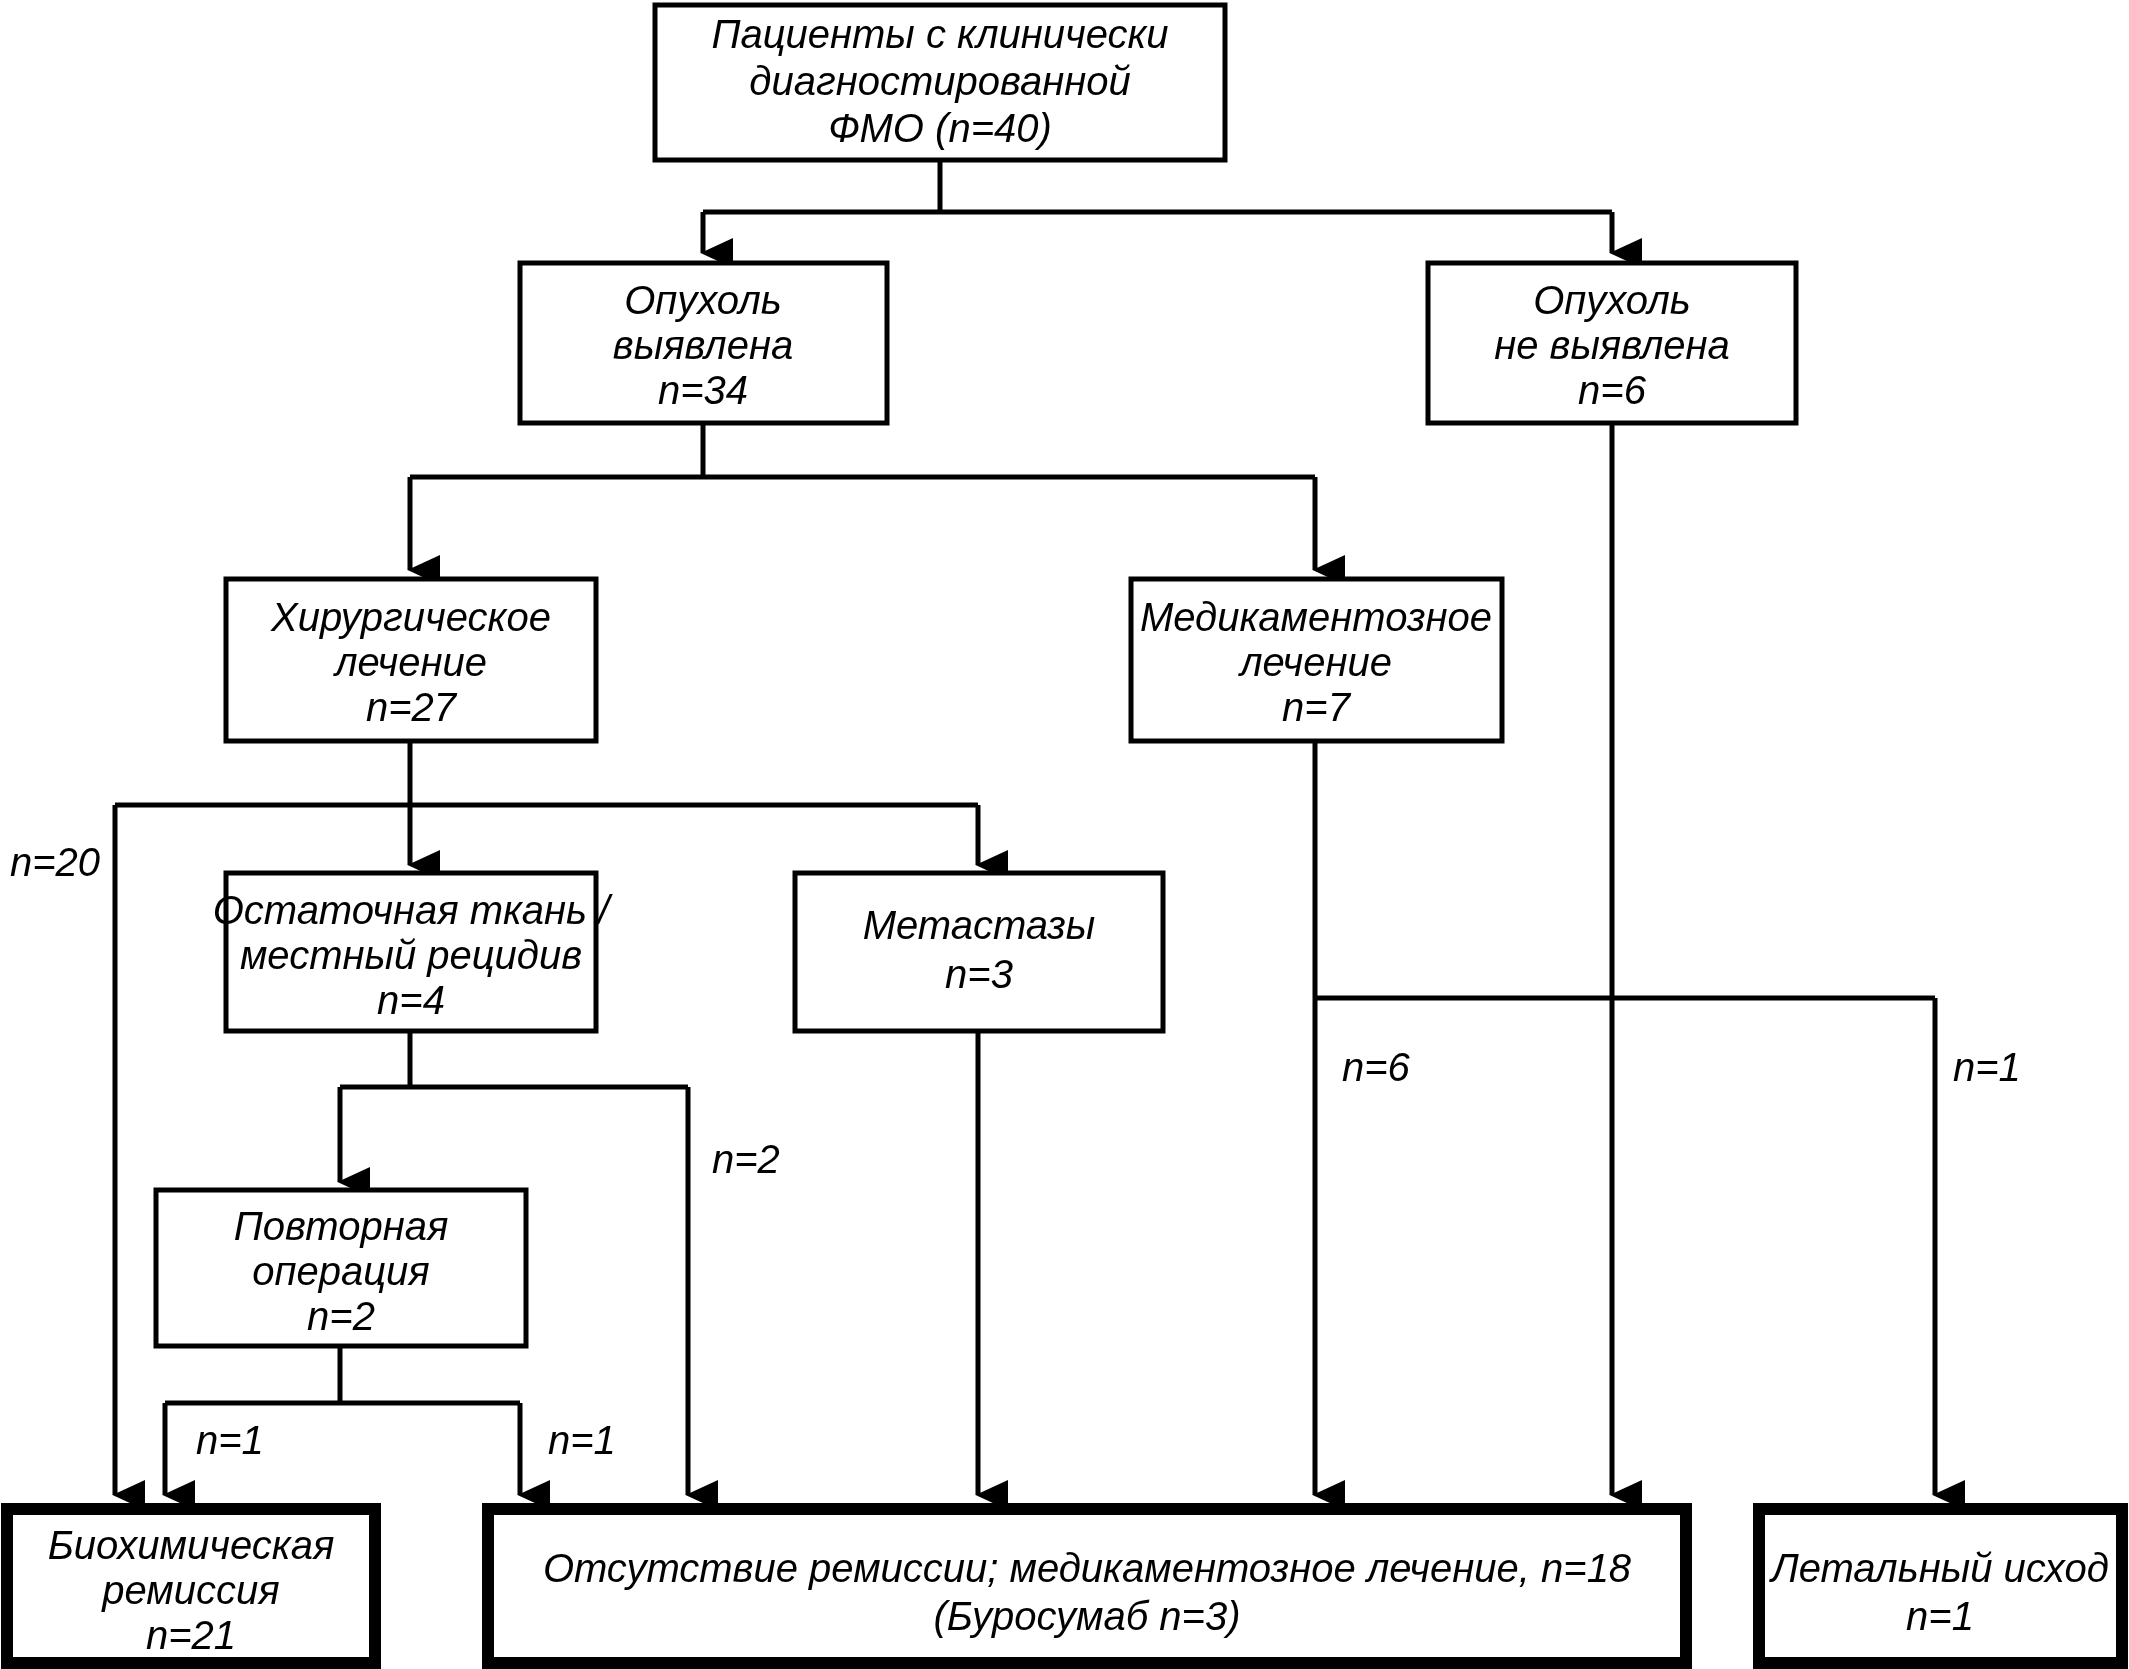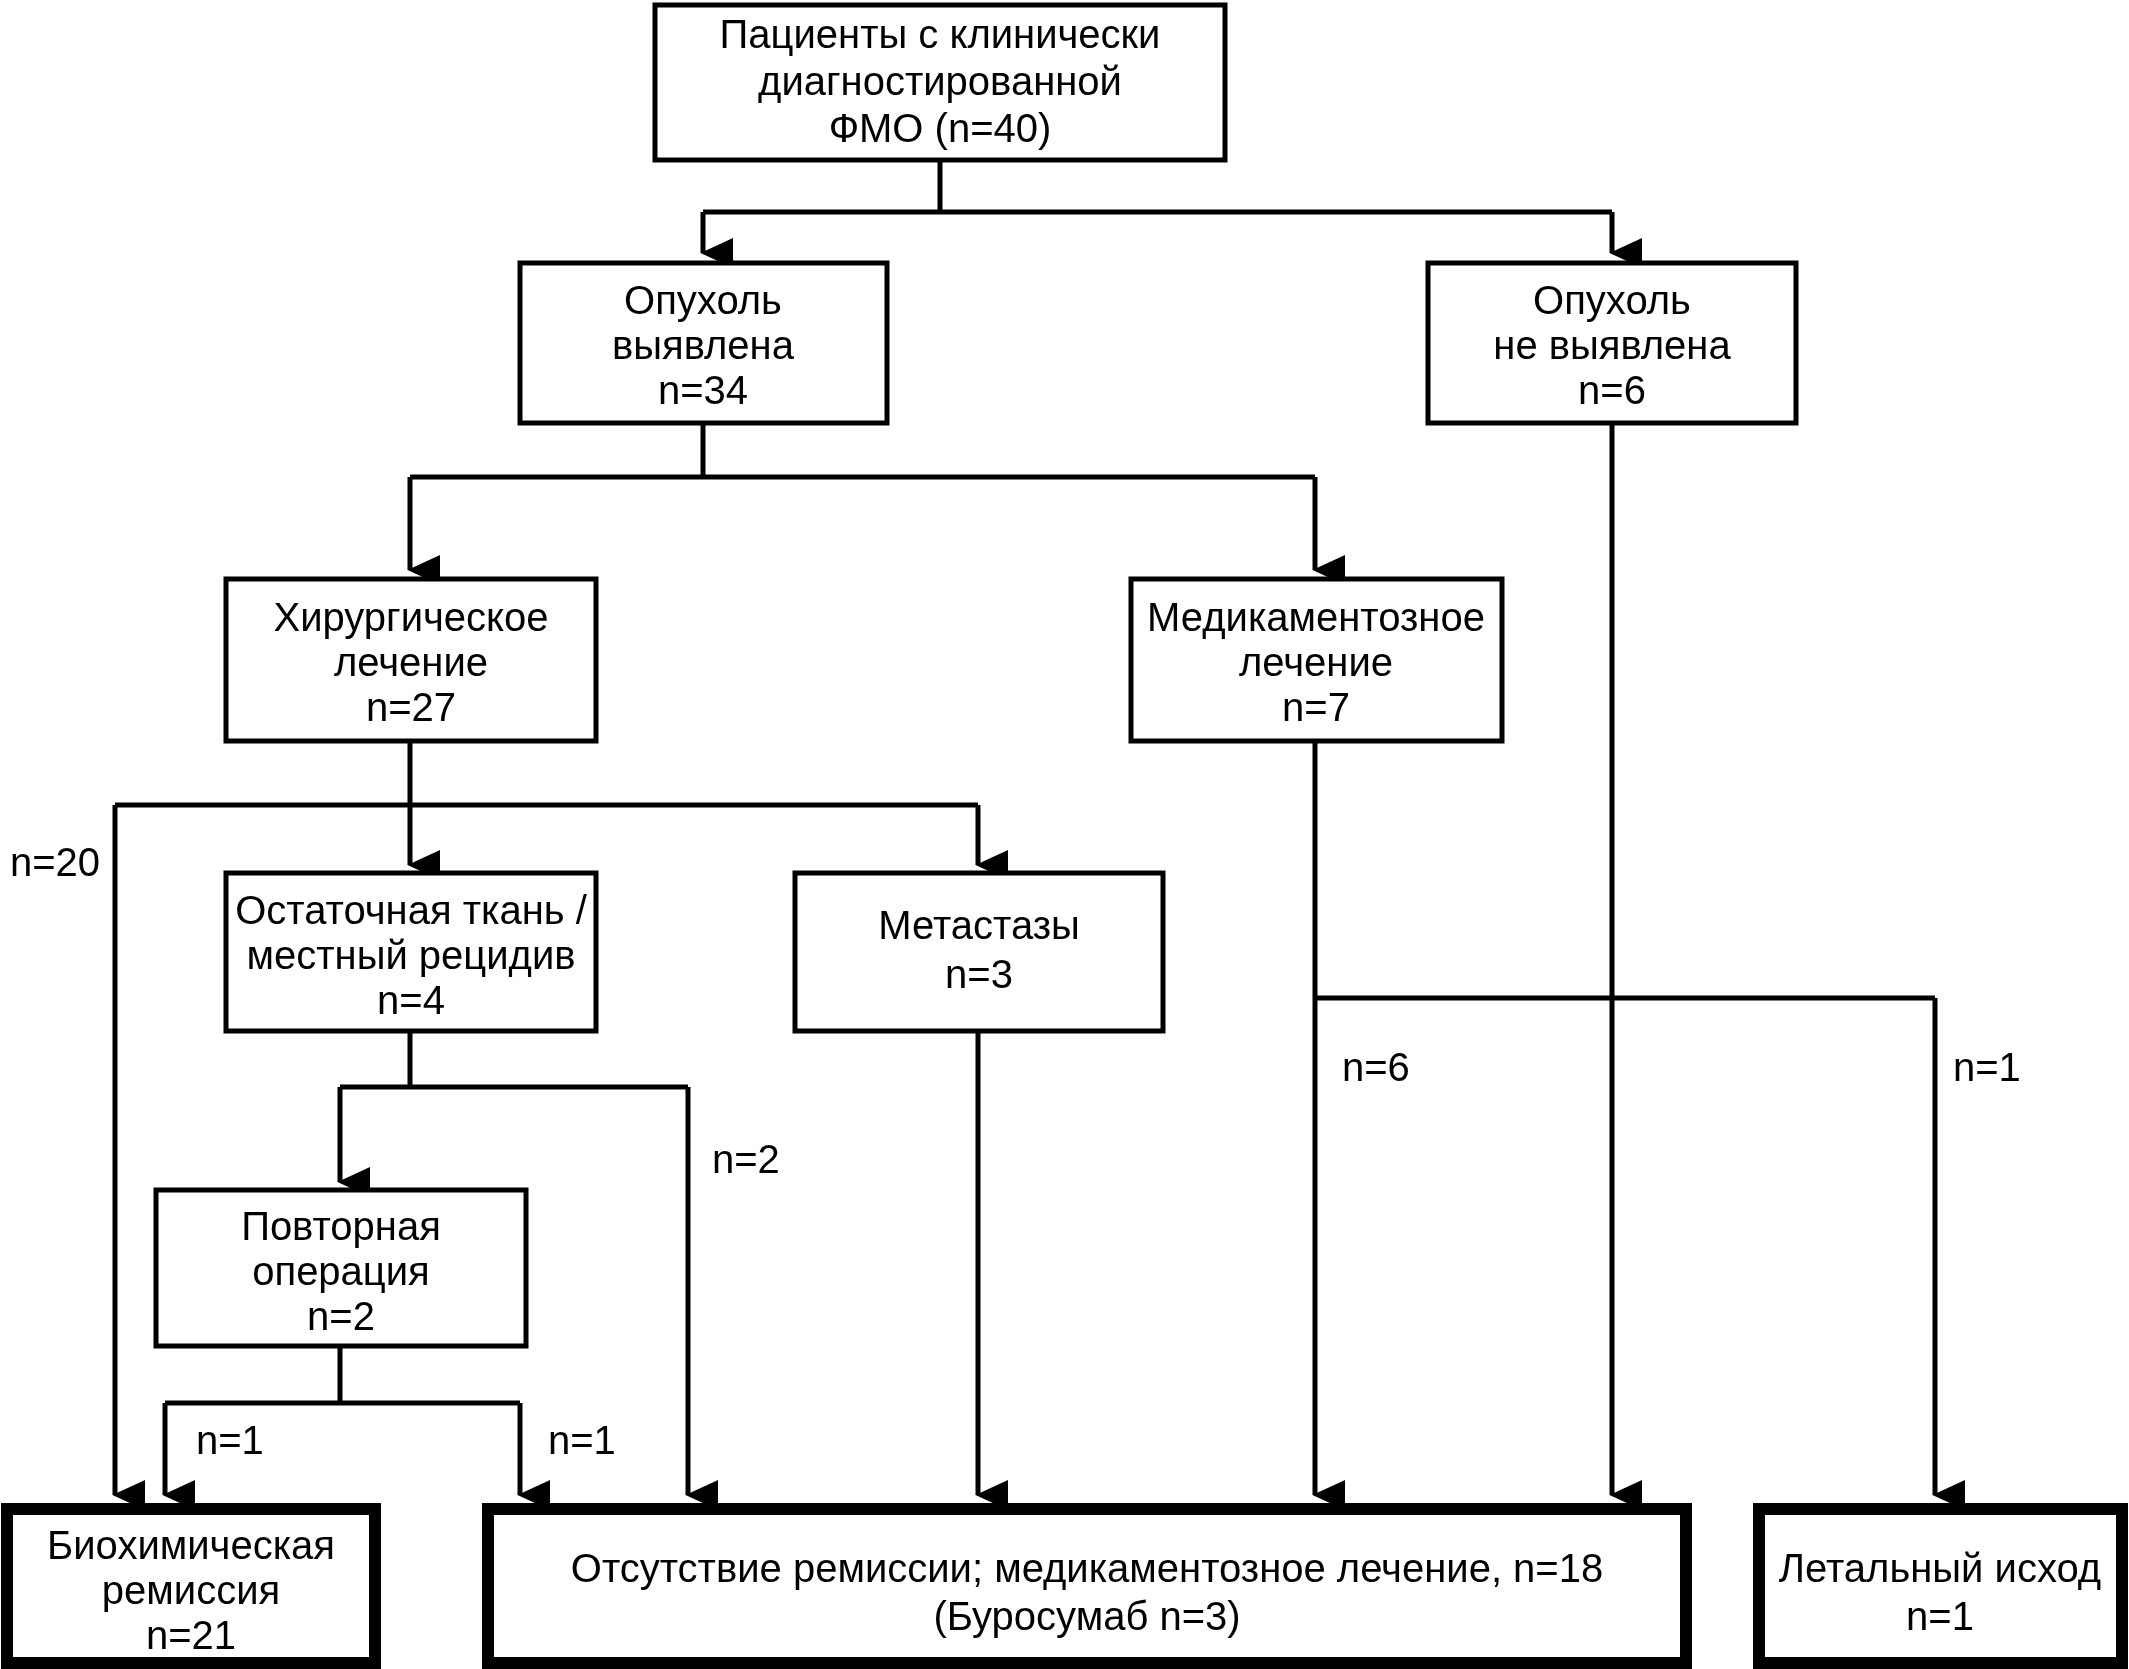--- a/index.html
+++ b/index.html
@@ -8,20 +8,21 @@
     background: #ffffff;
   }
   body {
     font-family: "Liberation Sans", sans-serif;
   }
   #flowchart-root {
     position: relative;
     width: 2129px;
     height: 1669px;
     background: #ffffff;
+    font-style: italic;
   }
   svg.diagram {
     display: block;
     width: 2129px;
     height: 1669px;
   }
   .node-box {
     fill: #ffffff;
     stroke: #000000;
     stroke-width: 5;

